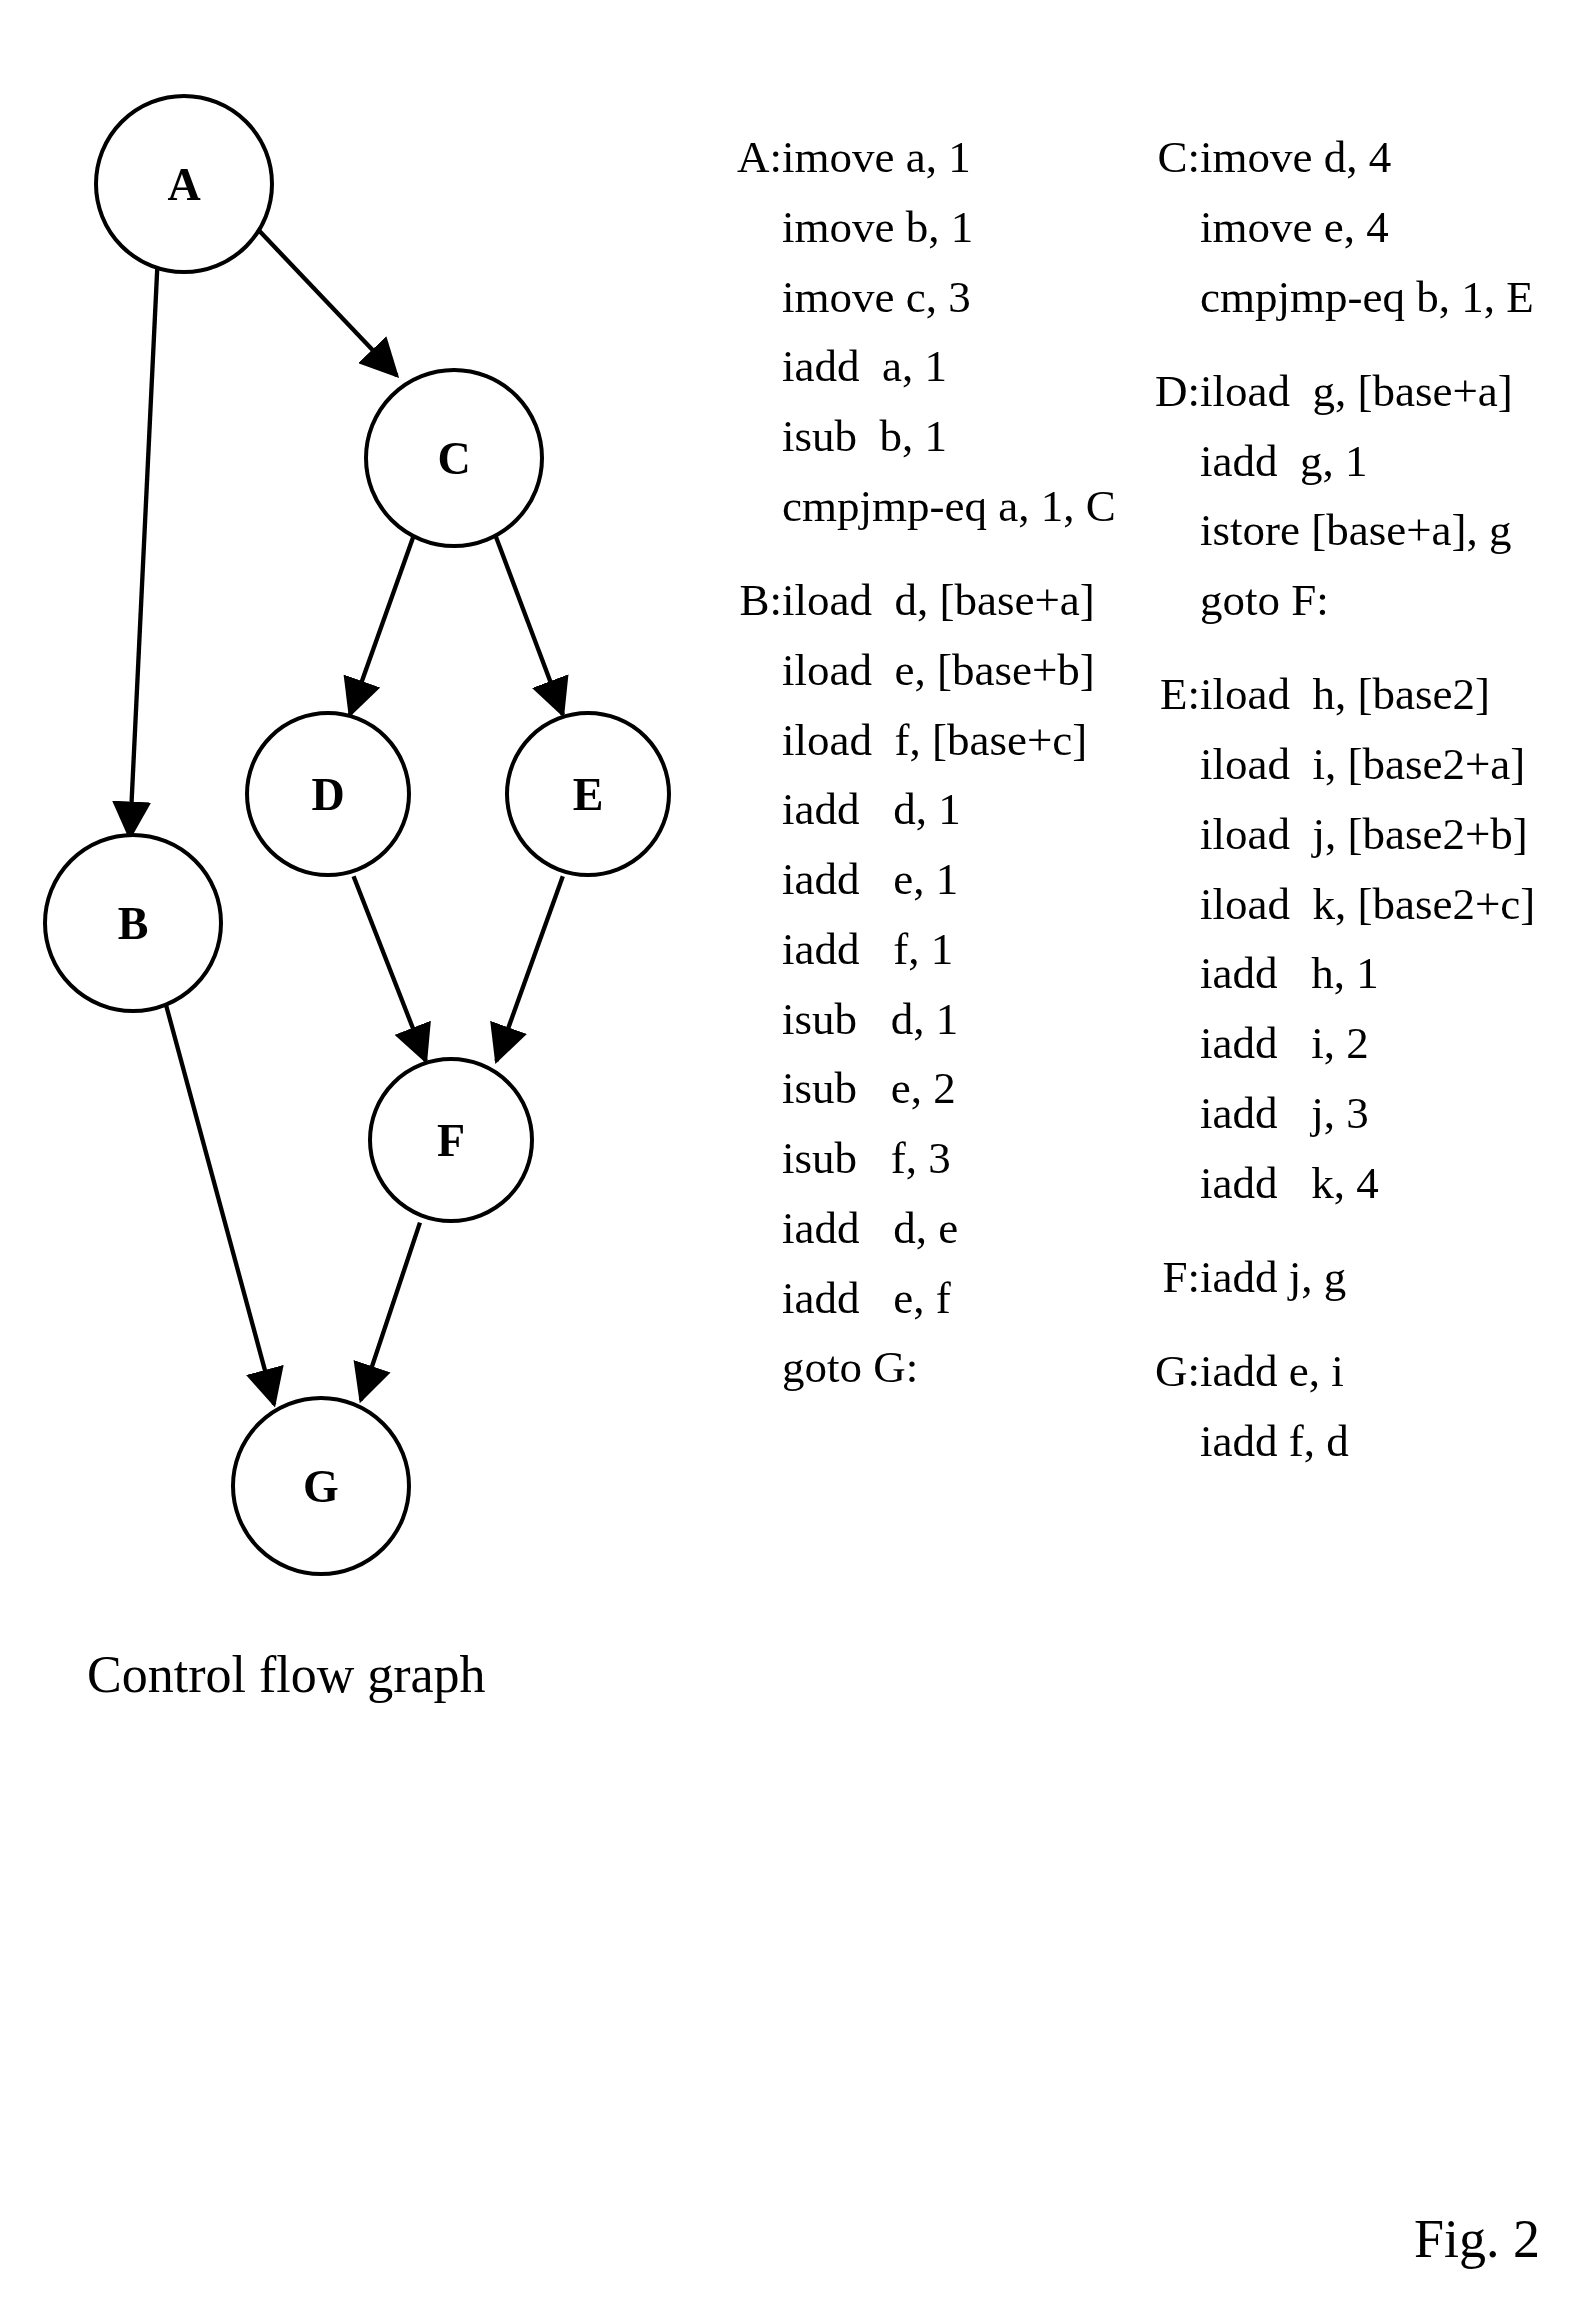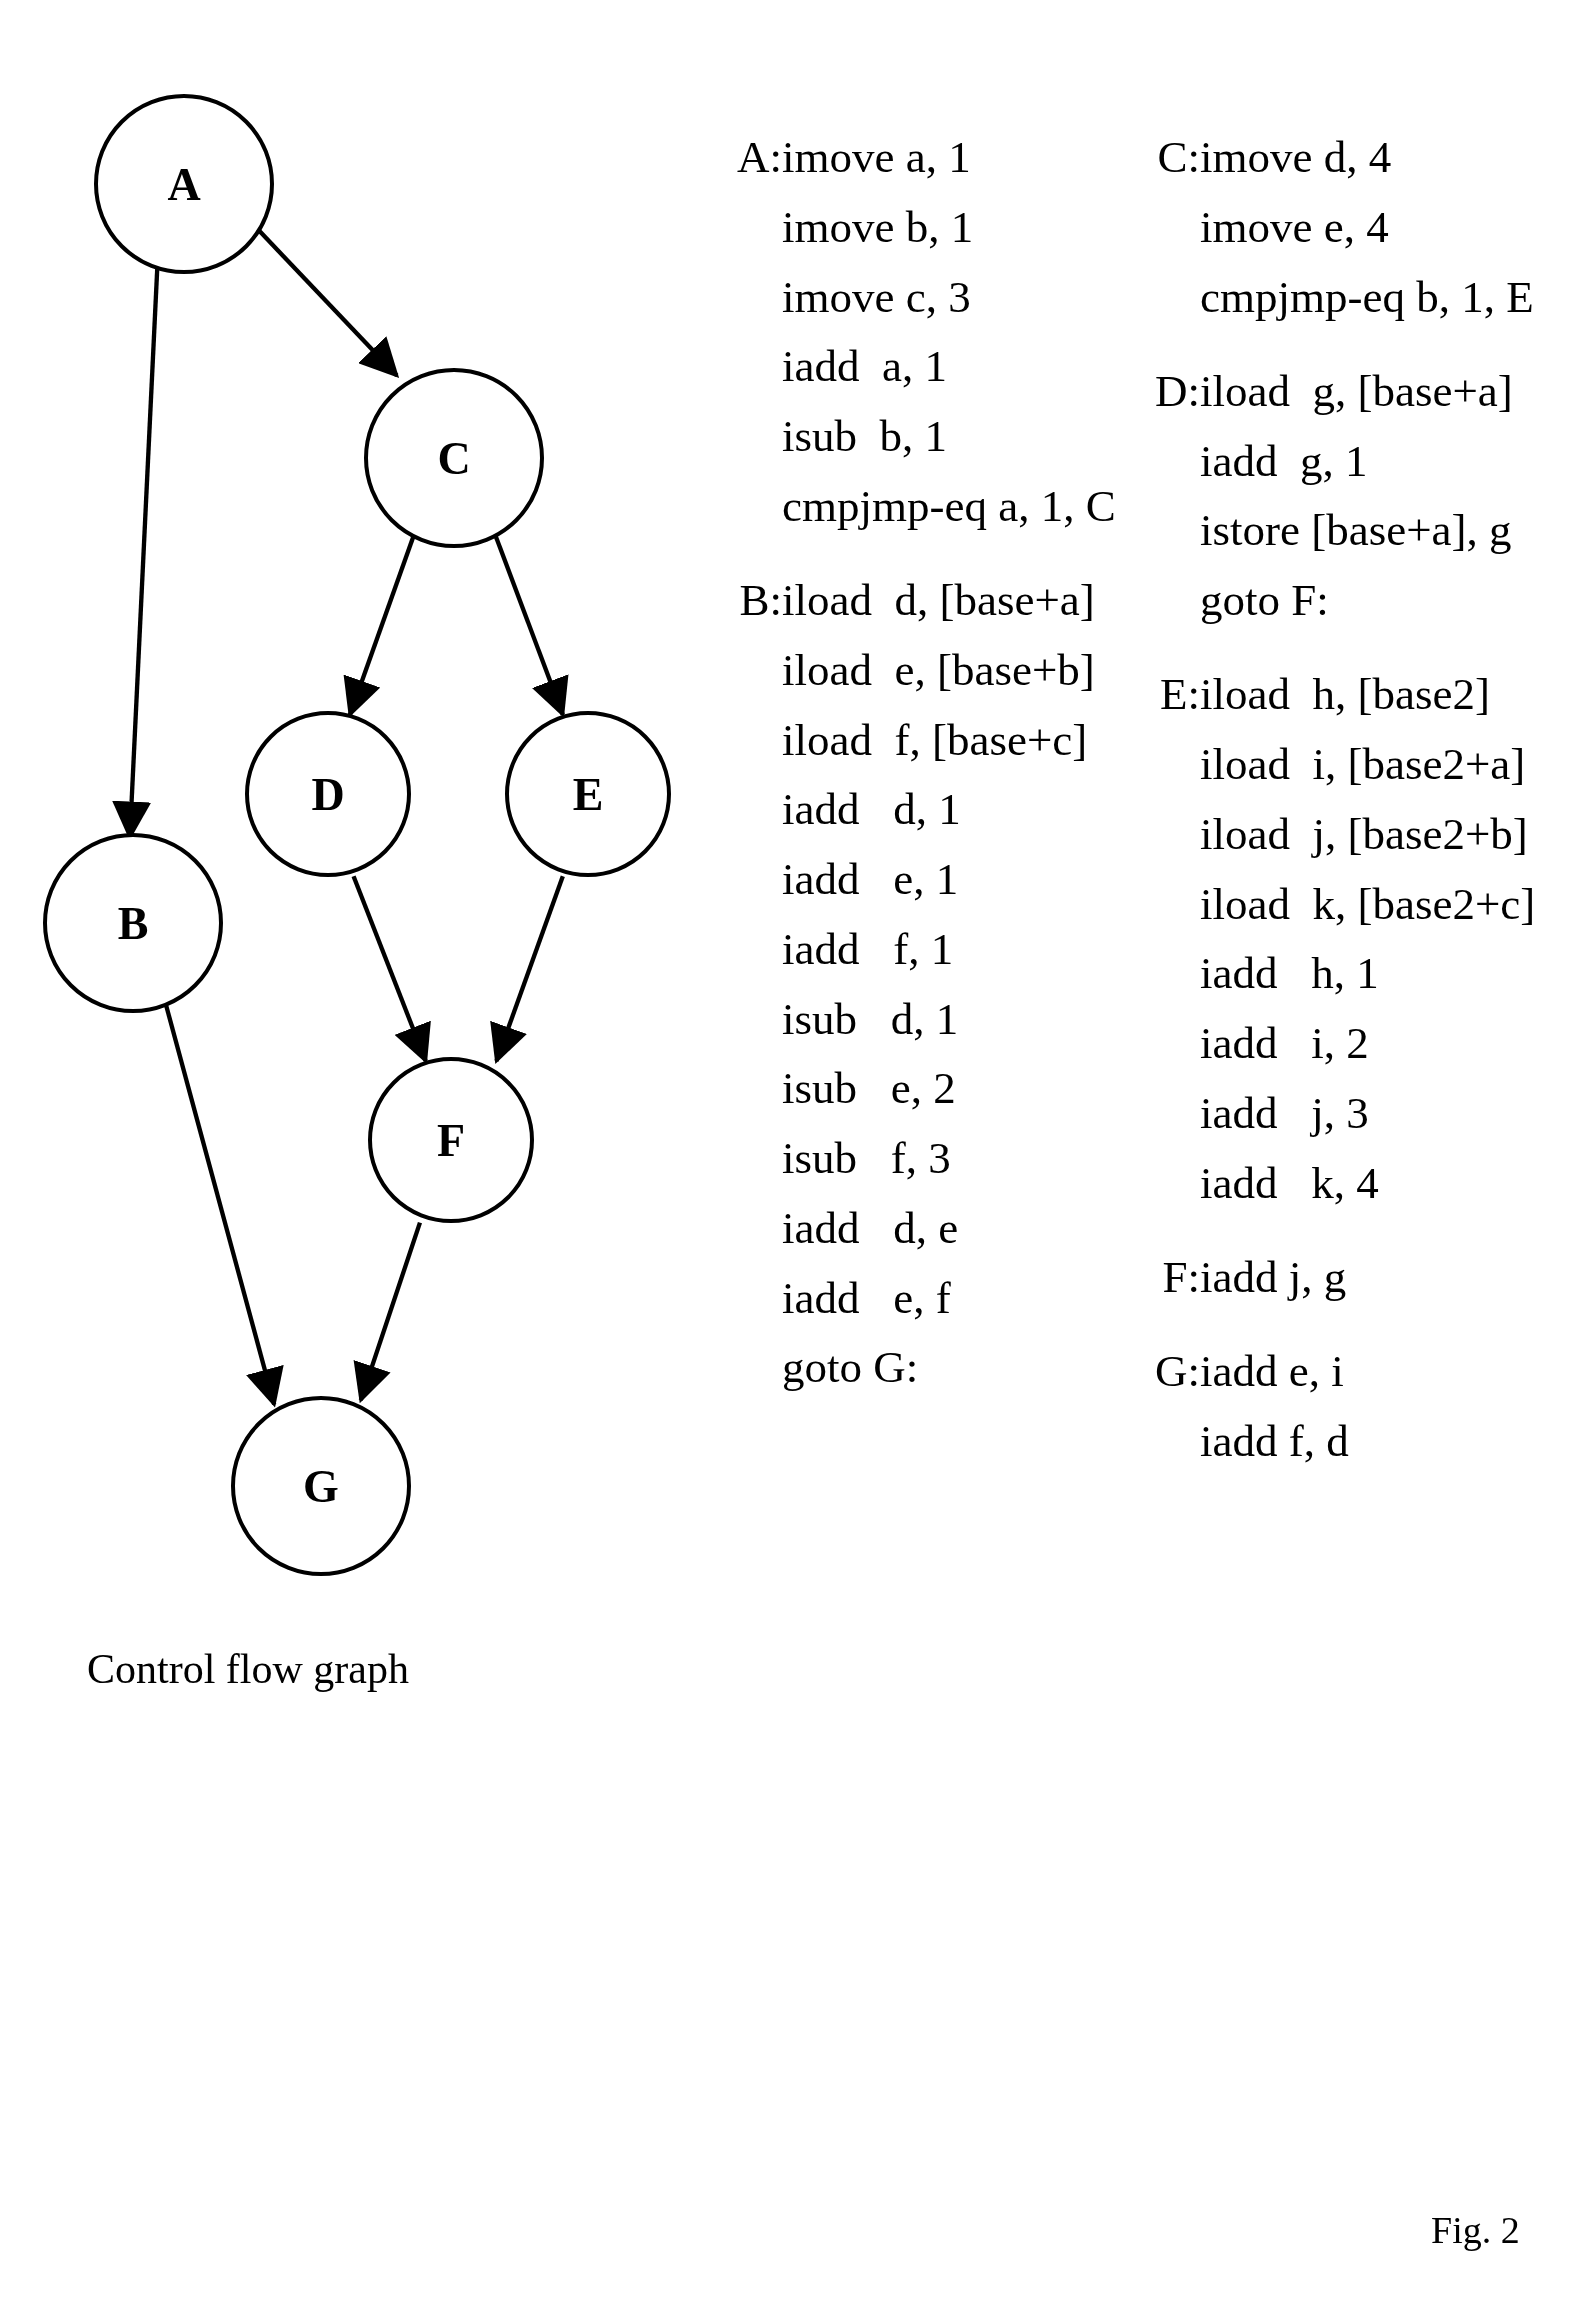--- a/index.html
+++ b/index.html
@@ -24,26 +24,25 @@
     display: flex;
     align-items: center;
     justify-content: center;
     font-size: 46px;
     font-weight: 700;
   }
   .node-lg { width: 180px; height: 180px; }
   .node-md { width: 166px; height: 166px; }
   .graph-caption {
     position: absolute;
-    font-size: 42px;
+    font-size: 52px;
   }
   .fig-caption {
     position: absolute;
-    font-size: 38px;
-    margin-left: 17px;
+    font-size: 54px;
   }
   
   .code-col {
     position: absolute;
     font-size: 45px;
     line-height: 1.55;
     white-space: pre;
     font-family: "Times New Roman", Times, serif;
   }
   .blk {

